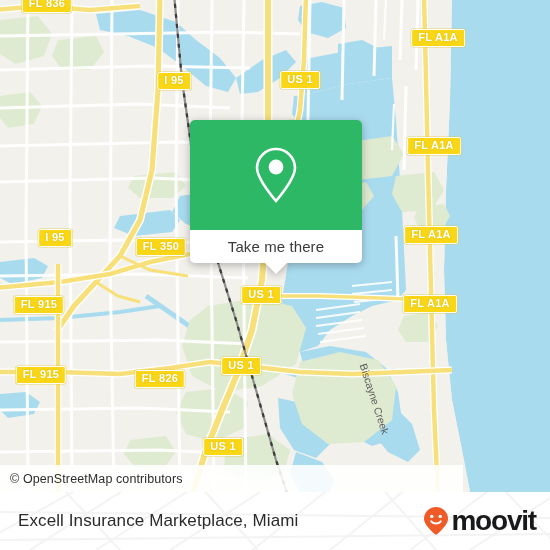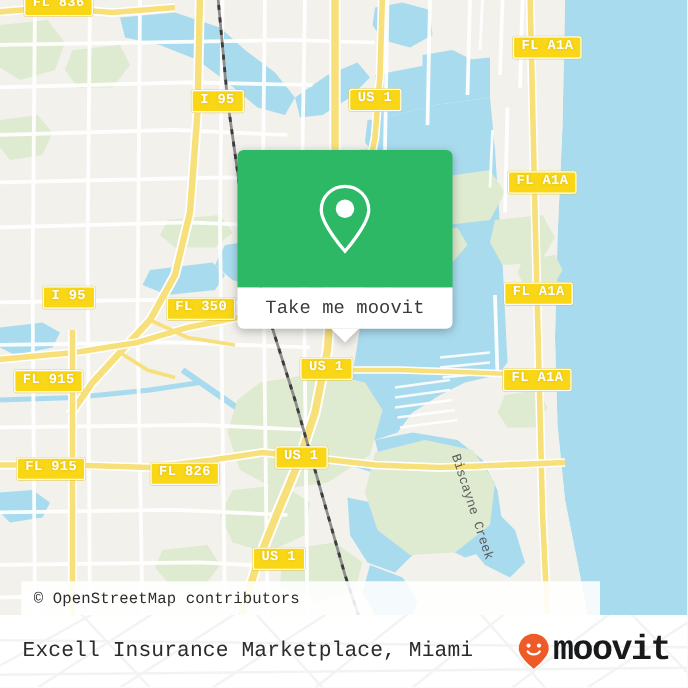--- a/index.html
+++ b/index.html
@@ -1,21 +1,21 @@
 <!DOCTYPE html>
 <html><head>
 <meta charset="utf-8">
 <style>
   html,body{margin:0;padding:0;}
   body{
     width:550px;height:550px;overflow:hidden;
     font-family:"Liberation Sans", sans-serif;
     background:#ffffff;
   }
-  #app{position:relative;width:550px;height:550px;overflow:hidden;background:#fff;font-family:Liberation Mono, monospace;}
+  #app{position:relative;width:550px;height:550px;overflow:hidden;background:#fff;}
 
   
   #map{position:absolute;left:0;top:0;width:550px;height:492px;overflow:hidden;background:#F2F1EC;}
   #map svg{display:block;}
 
   
   .shield{
     position:absolute;
     background:#F9D616;
     border:1.5px solid #ffffff;
@@ -38,21 +38,21 @@
     font-size:10.5px;
     color:#5b5b5b;
     white-space:nowrap;
     transform-origin:left top;
   }
 
   
   #attrib-bar{
     position:absolute;left:0;bottom:0;width:463px;height:27px;
     background:rgba(255,255,255,.88);
-    display:flex;align-items:center;margin-left:17px;
+    display:flex;align-items:center;
   }
   #attrib-bar span{
     font-size:12.5px;color:#2d2d2d;padding-left:10px;letter-spacing:.1px;
   }
 
   
   #callout{
     position:absolute;left:190px;top:120px;width:172px;
     filter:drop-shadow(0 2px 4px rgba(0,0,0,.28));
   }
@@ -242,40 +242,40 @@
     <div class="shield" style="left:174px;top:81px;">I 95</div>
     <div class="shield" style="left:300px;top:80px;">US 1</div>
     <div class="shield" style="left:434px;top:146px;">FL A1A</div>
     <div class="shield" style="left:55px;top:238px;">I 95</div>
     <div class="shield" style="left:161px;top:247px;">FL 350</div>
     <div class="shield" style="left:431px;top:235px;">FL A1A</div>
     <div class="shield" style="left:261px;top:295px;">US 1</div>
     <div class="shield" style="left:39px;top:305px;">FL 915</div>
     <div class="shield" style="left:430px;top:304px;">FL A1A</div>
     <div class="shield" style="left:41px;top:375px;">FL 915</div>
-    <div class="shield" style="left:148px;top:379px;">FL 826</div>
+    <div class="shield" style="left:160px;top:379px;">FL 826</div>
     <div class="shield" style="left:241px;top:366px;">US 1</div>
     <div class="shield" style="left:223px;top:447px;">US 1</div>
 
     <div class="creek-label" style="left:369px;top:362px;transform:rotate(72deg);">Biscayne Creek</div>
 
     <div id="attrib-bar">
       <span>© OpenStreetMap contributors</span>
     </div>
   </div>
 
   <div id="callout">
     <div id="callout-green">
       <svg width="46" height="58" viewBox="0 0 46 58">
         <path d="M23 3 C12.5 3 4 11.5 4 22 C4 33.5 23 55 23 55 C23 55 42 33.5 42 22 C42 11.5 33.5 3 23 3 Z" fill="none" stroke="#ffffff" stroke-width="2.6"></path>
         <circle cx="23" cy="21" r="7.4" fill="#ffffff"></circle>
       </svg>
     </div>
     <div id="callout-white">
-      <span>Take me moovit</span>
+      <span>Take me there</span>
     </div>
     <div id="callout-tail"></div>
   </div>
 
   <div id="footer">
     <svg id="footer-bg" width="550" height="58" viewBox="0 0 550 58">
       <g stroke="#d8d8d8" stroke-width="2" fill="none">
         <path d="M-10 46 L80 -4"></path>
           <path d="M30 58 L130 -6"></path>
         <path d="M96 58 L196 -6"></path>

